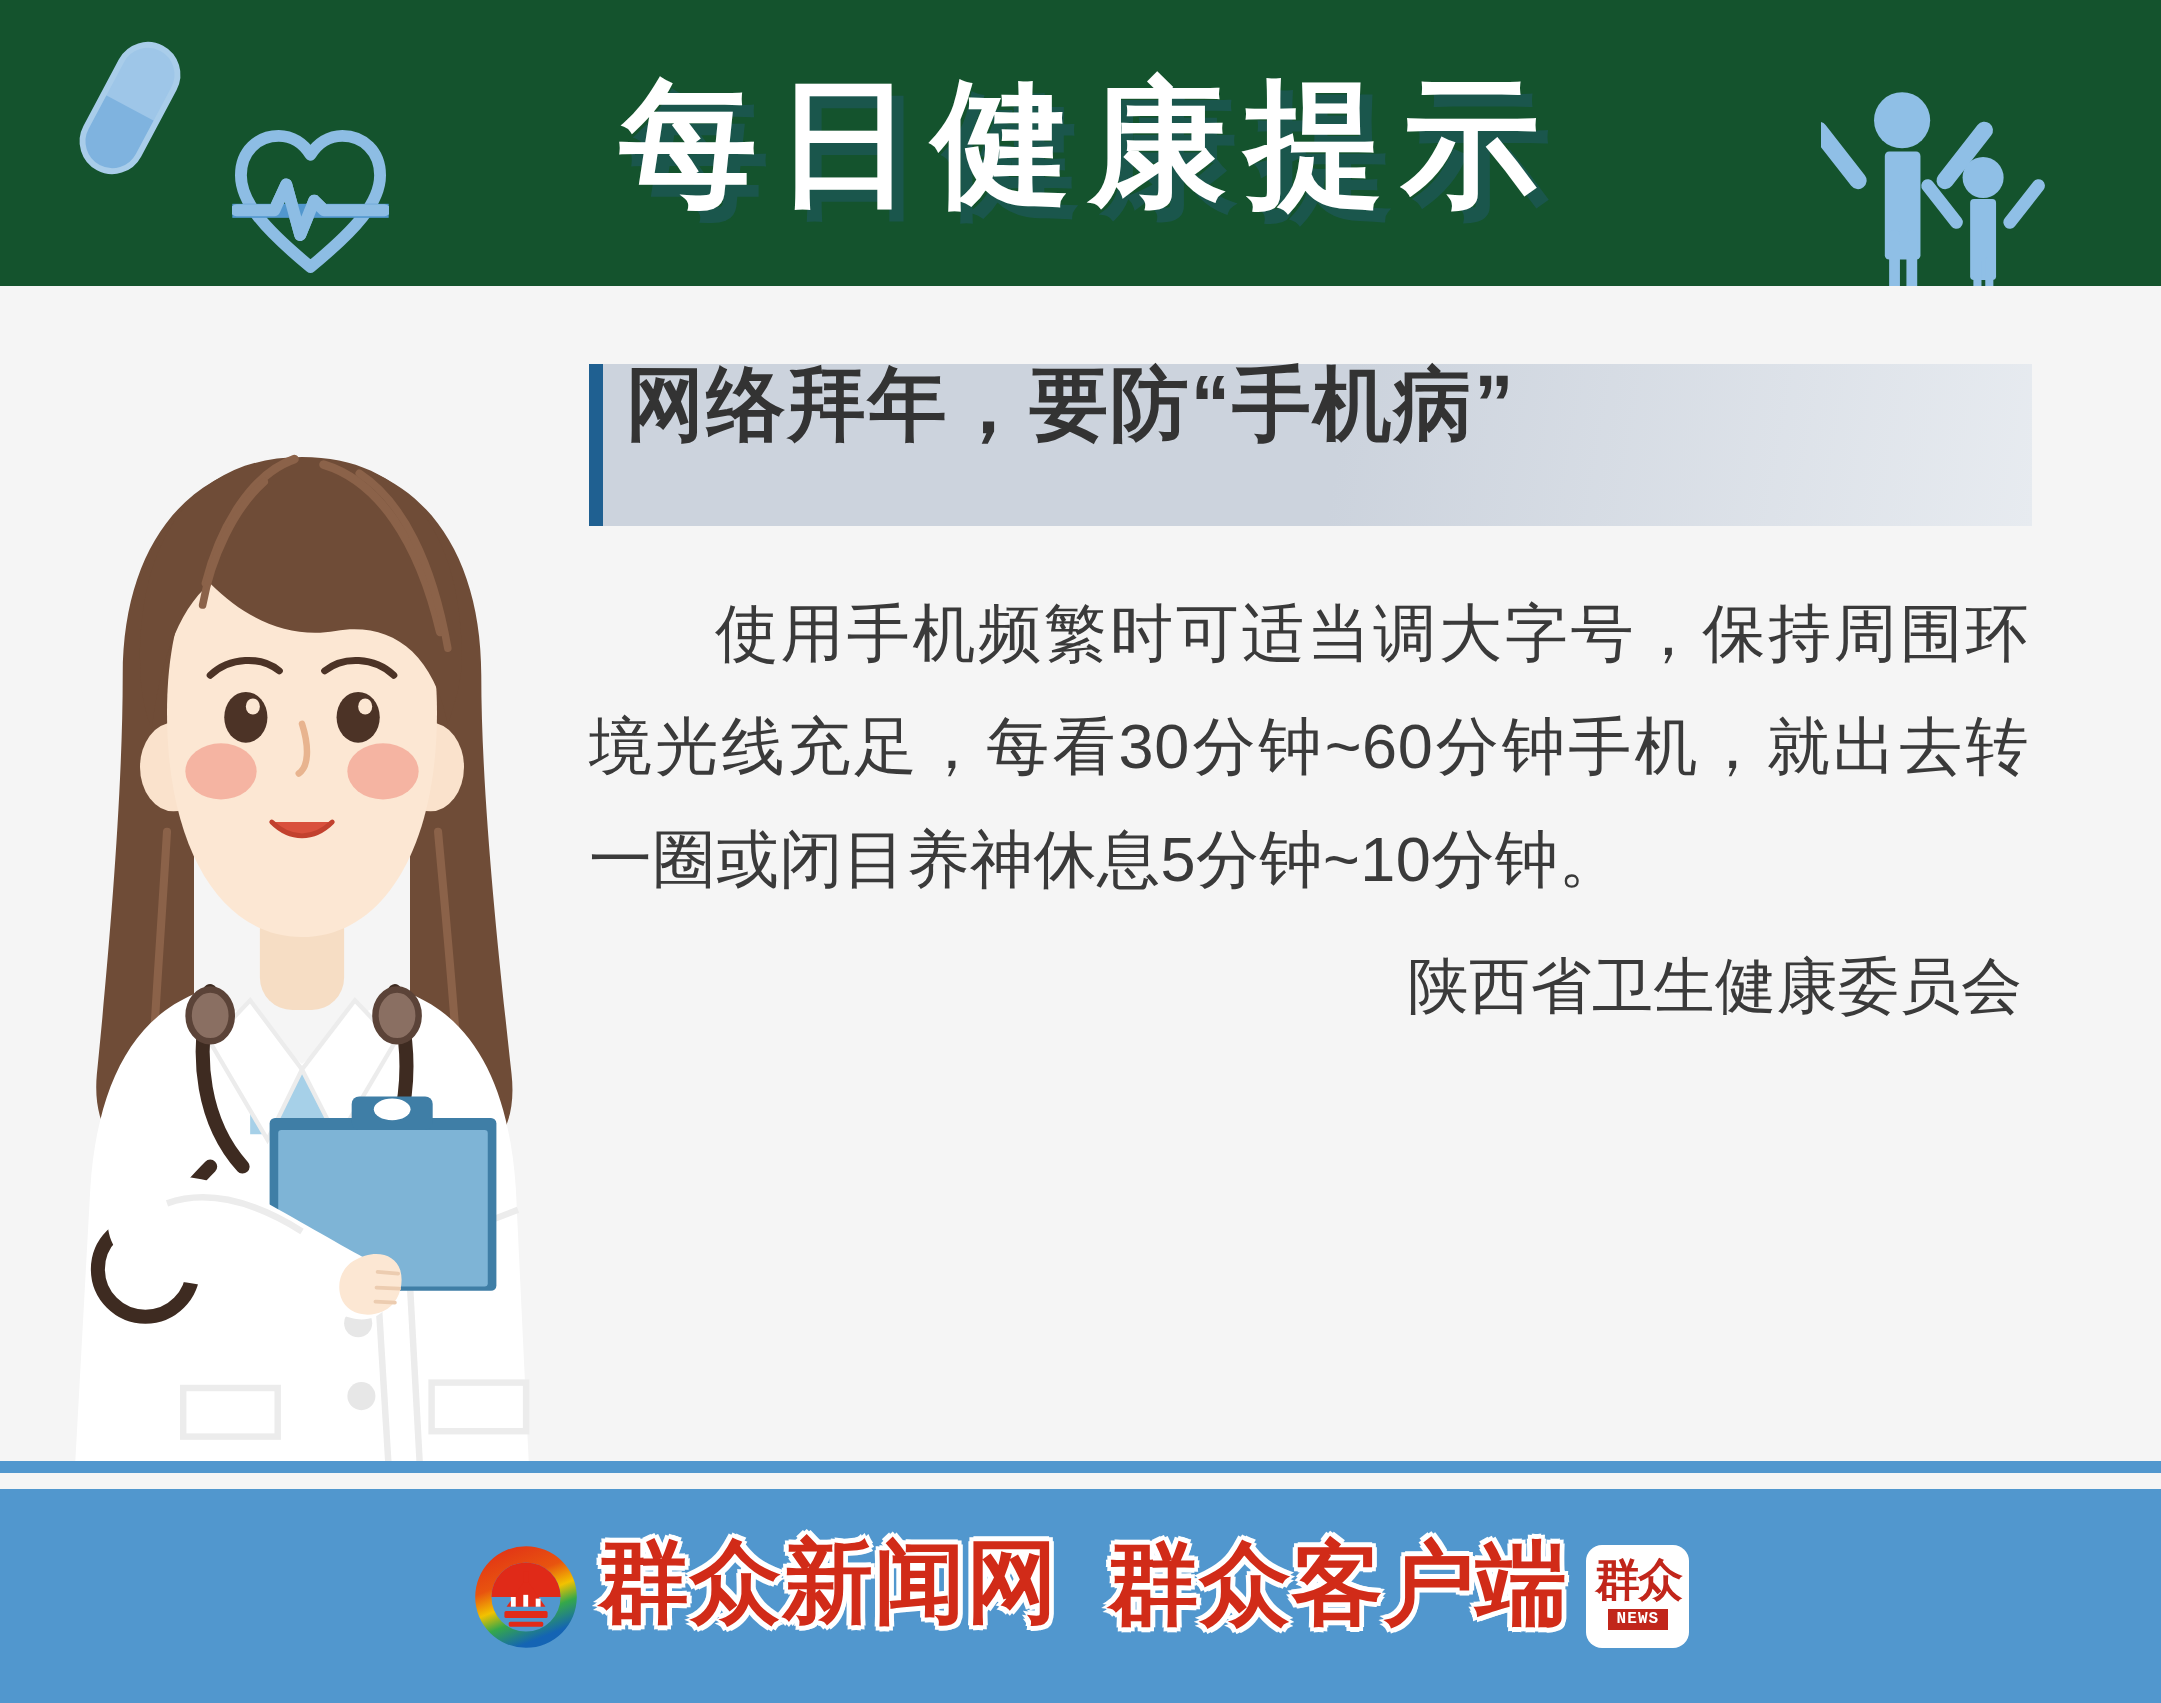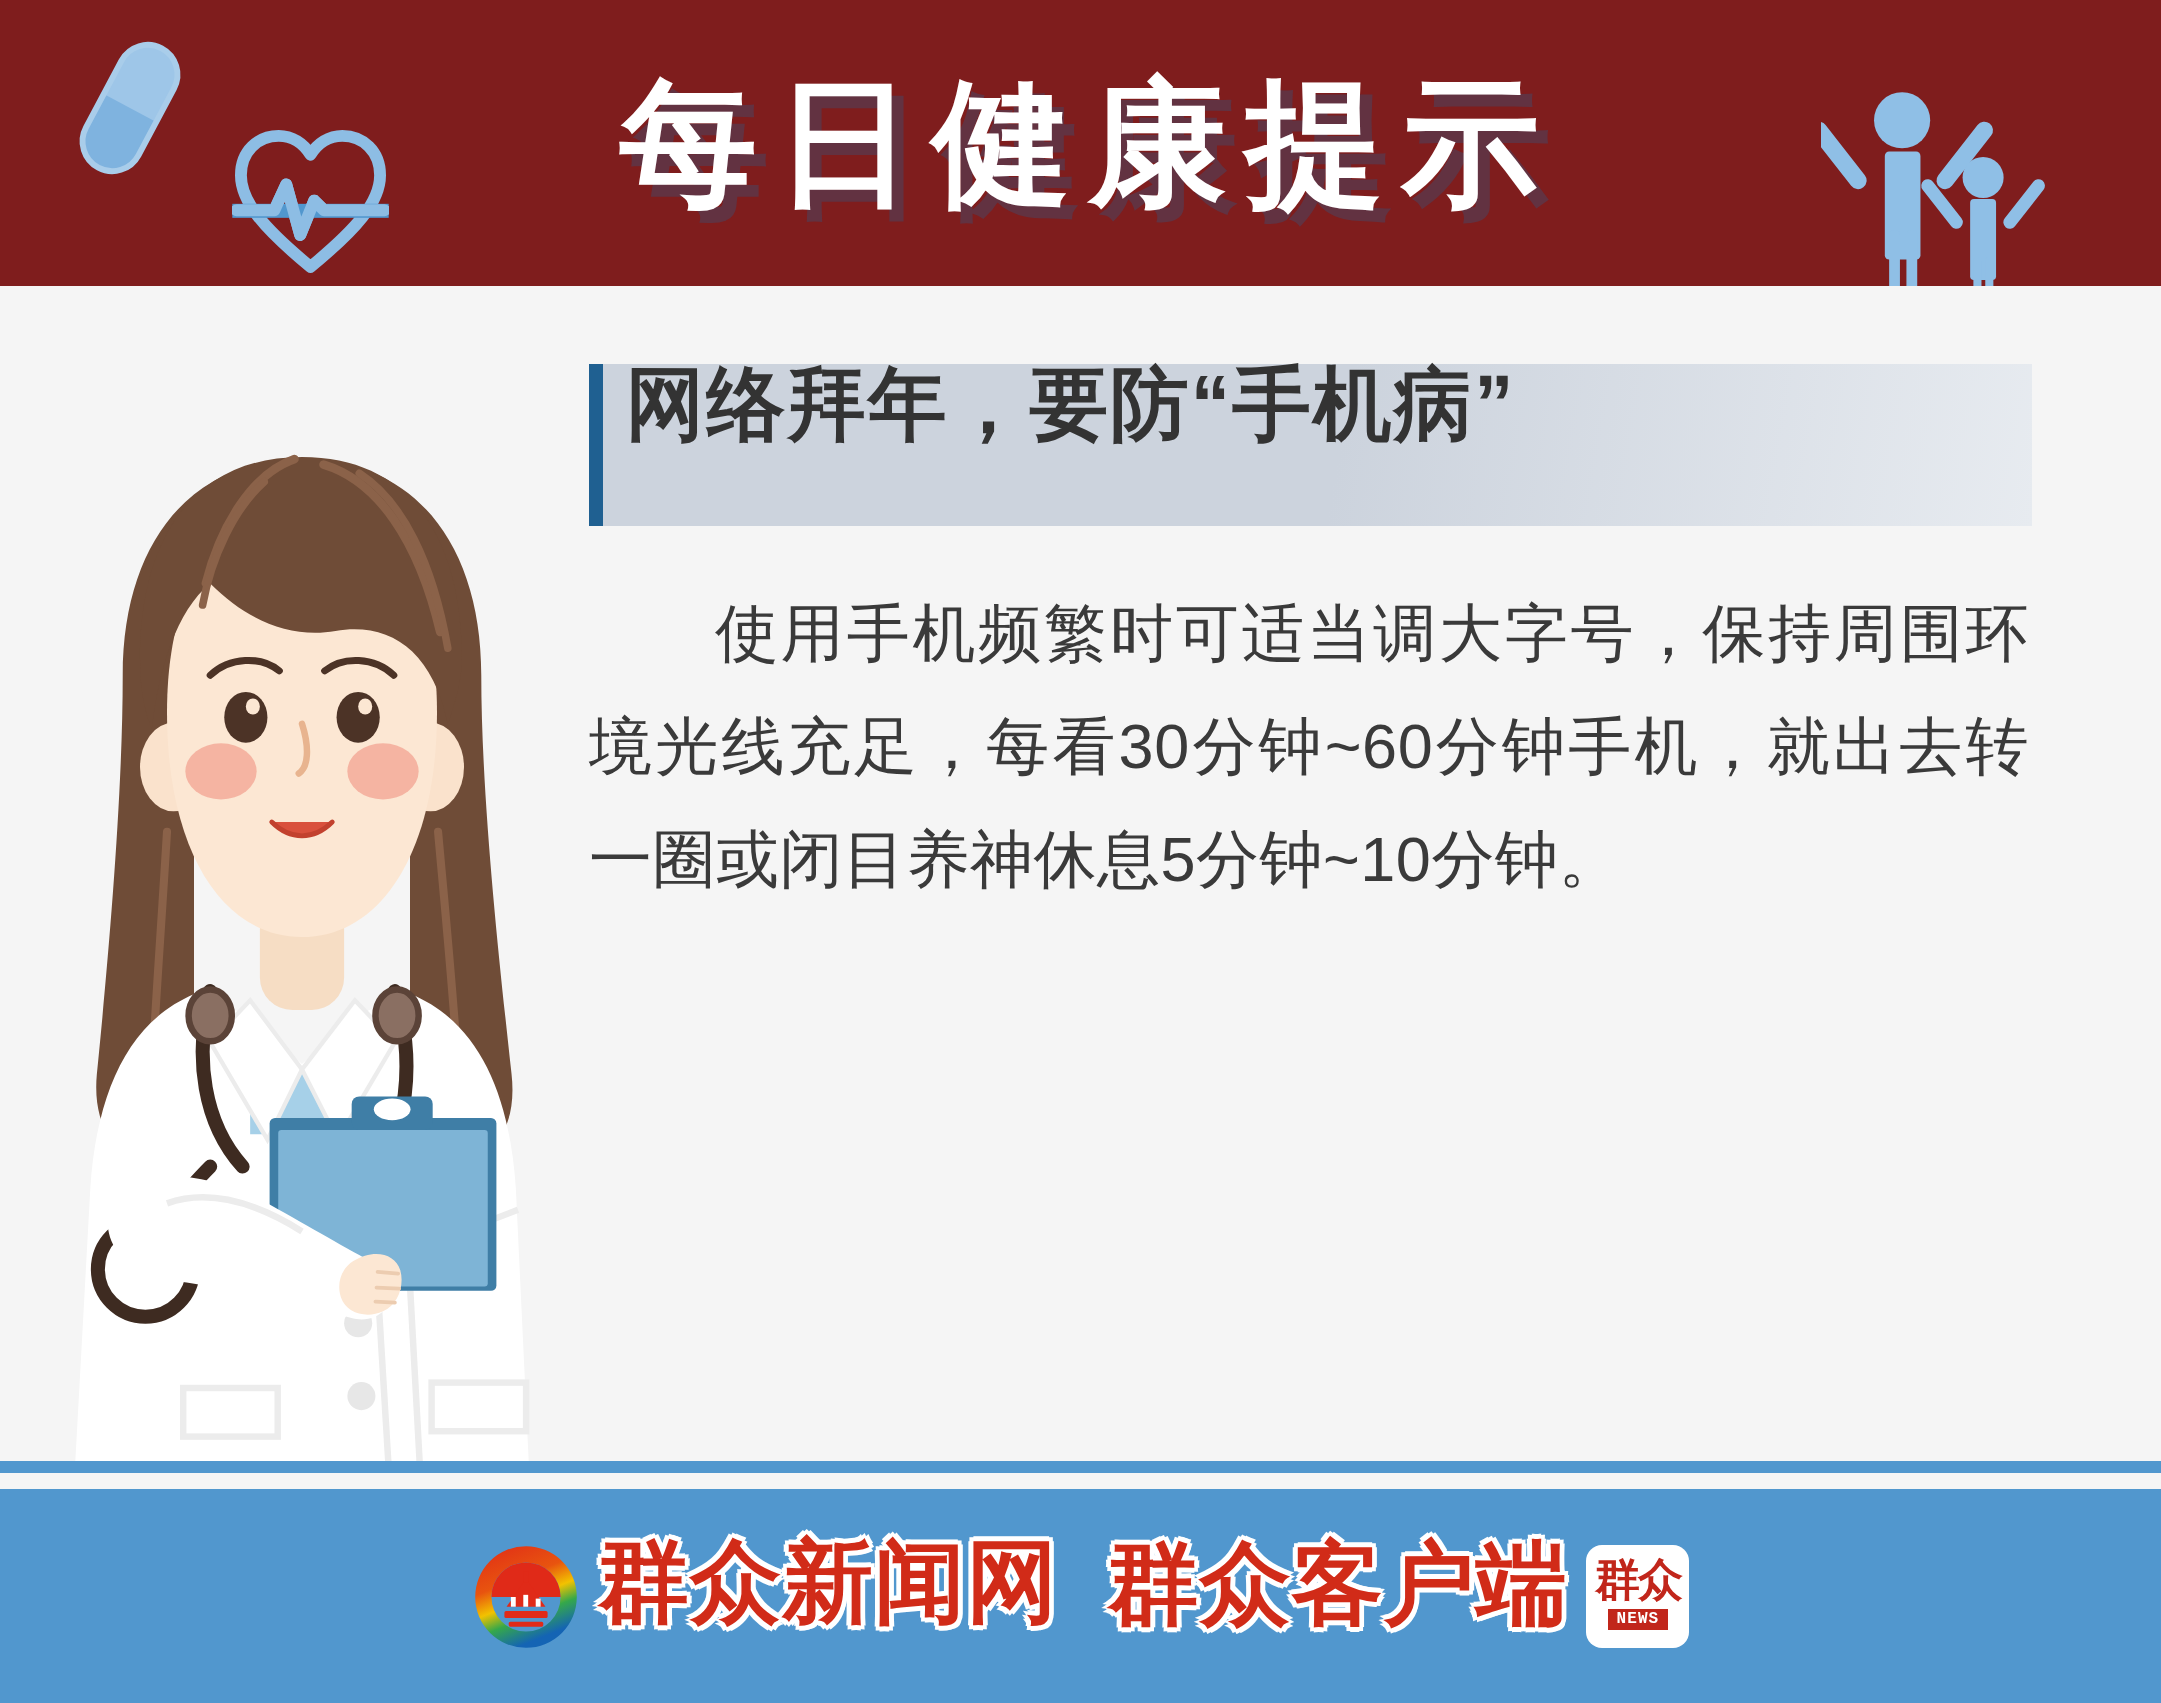--- a/index.html
+++ b/index.html
@@ -7,21 +7,21 @@
   body {
     font-family:"Liberation Sans","DejaVu Sans",sans-serif;
     background:#f4f4f4;
     overflow:hidden;
   }
   .poster { position:relative; width:2161px; height:1703px; background:#f4f4f4; }
 
   
   .header {
     position:absolute; left:0; top:0; width:2161px; height:286px;
-    background:#7f1d1d; overflow:hidden;
+    background:#14532d; overflow:hidden;
   }
   .header-deco { position:absolute; opacity:1; }
   .deco-pill { left:76px; top:27px; width:108px; height:162px; }
   .deco-heart { left:232px; top:124px; width:157px; height:151px; }
   .deco-people { left:1821px; top:76px; width:227px; height:216px; }
   .header-title {
     position:absolute; left:0; top:0; width:2161px; height:286px;
     display:flex; align-items:center; justify-content:center;
     color:#ffffff;
     font-size:138px; font-weight:bold;
@@ -243,20 +243,21 @@
 
     <div class="content">
 
       <div class="headline-band">
         <div class="headline-bar"></div>
         <div class="headline-text">网络拜年，要防“手机病”</div>
       </div>
 
       <div class="para">使用手机频繁时可适当调大字号，保持周围环境光线充足，每看30分钟~60分钟手机，就出去转一圈或闭目养神休息5分钟~10分钟。</div>
 
+      <div class="attribution">陕西省卫生健康委员会</div>
     </div>
   </div>
 
   <div class="divider-stripe stripe-1"></div>
   <div class="gap-white"></div>
 
   <div class="footer">
 
     <div class="logo-group">
       <svg class="emblem" viewBox="0 0 200 200">

